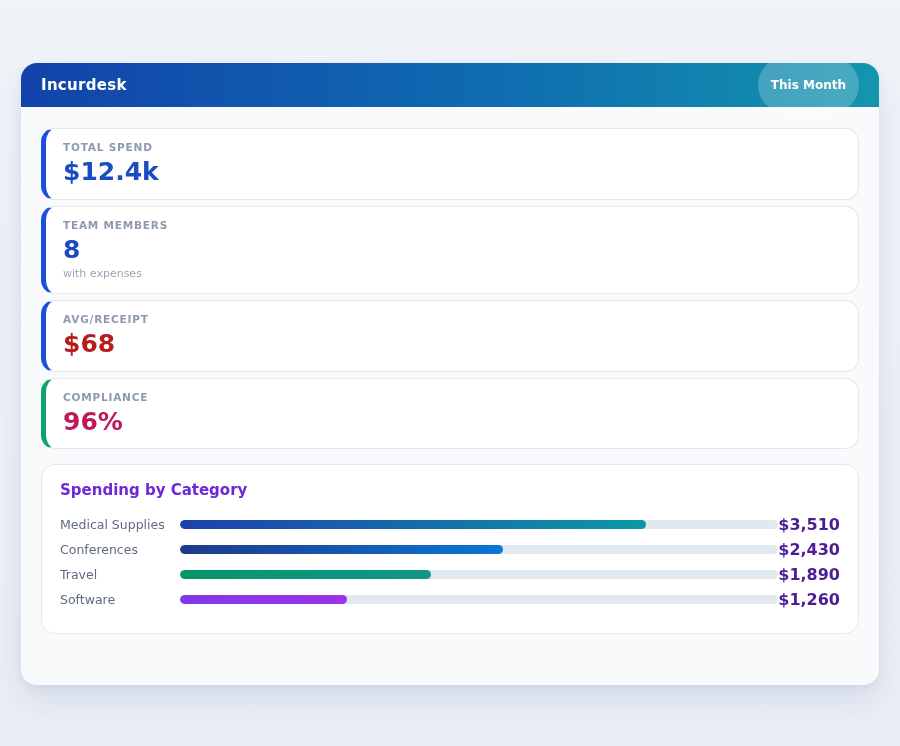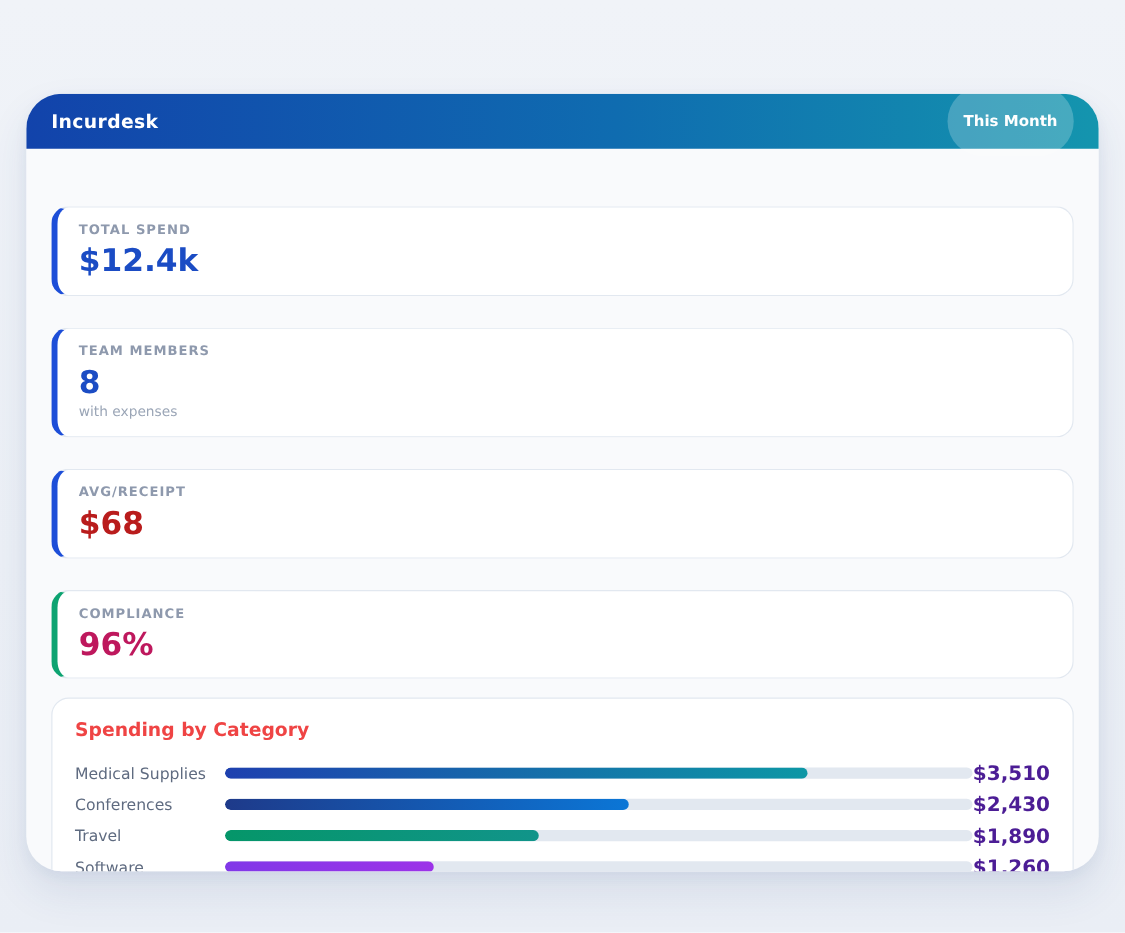--- a/index.html
+++ b/index.html
@@ -4,24 +4,24 @@
 <style>
   * { margin: 0; padding: 0; box-sizing: border-box; }
   html, body { width: 900px; height: 746px; }
   body {
     font-family: "DejaVu Sans", "Liberation Sans", sans-serif;
     background: linear-gradient(180deg, #f0f3f8 0%, #ecf0f6 60%, #eaeef5 100%);
     position: relative;
   }
   .app-card {
     position: absolute;
-    left: 21px; top: 75px;
+    left: 21px; top: 63px;
     width: 858px; height: 622px;
     background: #f9fafc;
-    border-radius: 28px;
+    border-radius: 16px;
     box-shadow: 0 16px 32px rgba(40, 70, 130, 0.10), 0 4px 10px rgba(40,70,130,0.05);
     overflow: hidden;
   }
   .app-header {
     height: 44px;
     background: linear-gradient(90deg, #1243ab 0%, #0f6cb0 55%, #1495ae 100%);
     display: flex;
     align-items: center;
     justify-content: space-between;
     padding: 0 20px;
@@ -44,21 +44,20 @@
   .content { padding: 21px 20px 20px 20px; }
 
   .stat-card {
     background: #ffffff;
     border: 1px solid #e2e8f0;
     border-left-width: 5px;
     border-left-style: solid;
     border-radius: 14px;
     padding: 12px 19px 13px 17px;
     margin-bottom: 6px;
-    margin-top: 25px;
   }
   .stat-label {
     font-size: 10.5px;
     font-weight: bold;
     letter-spacing: 0.8px;
     color: #8e99ad;
     margin-bottom: 5px;
   }
   .stat-value {
     font-size: 25px;
@@ -74,21 +73,21 @@
   .chart-card {
     background: #ffffff;
     border: 1px solid #e2e8f0;
     border-radius: 14px;
     margin-top: 15px;
     padding: 16px 18px 21px 18px;
   }
   .chart-title {
     font-size: 15px;
     font-weight: bold;
-    color: #ef4444;
+    color: #6d28d9;
     margin-bottom: 13px;
   }
   .chart-row {
     display: flex;
     align-items: center;
     height: 25px;
     justify-content: center;
   }
   .row-label {
     width: 120px;

